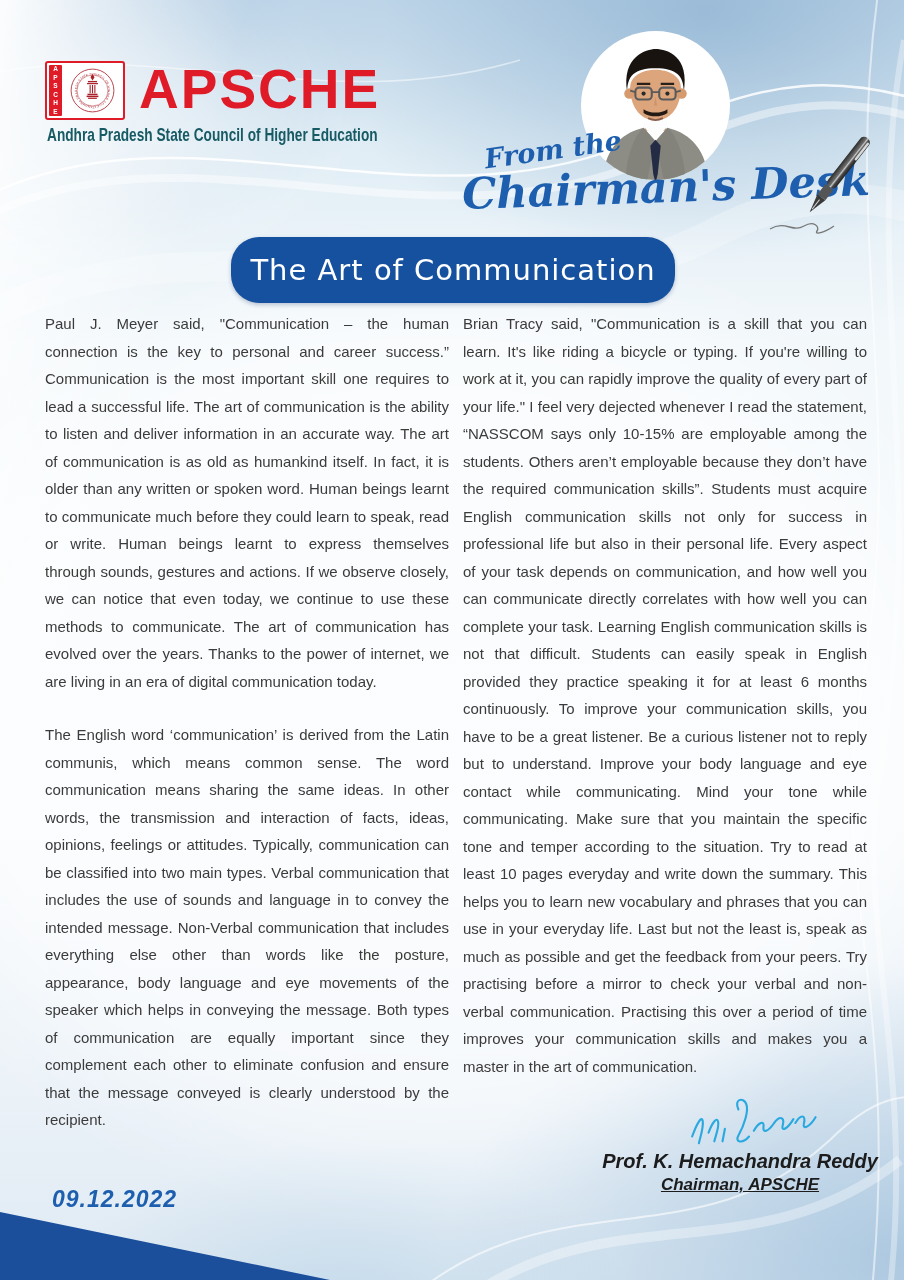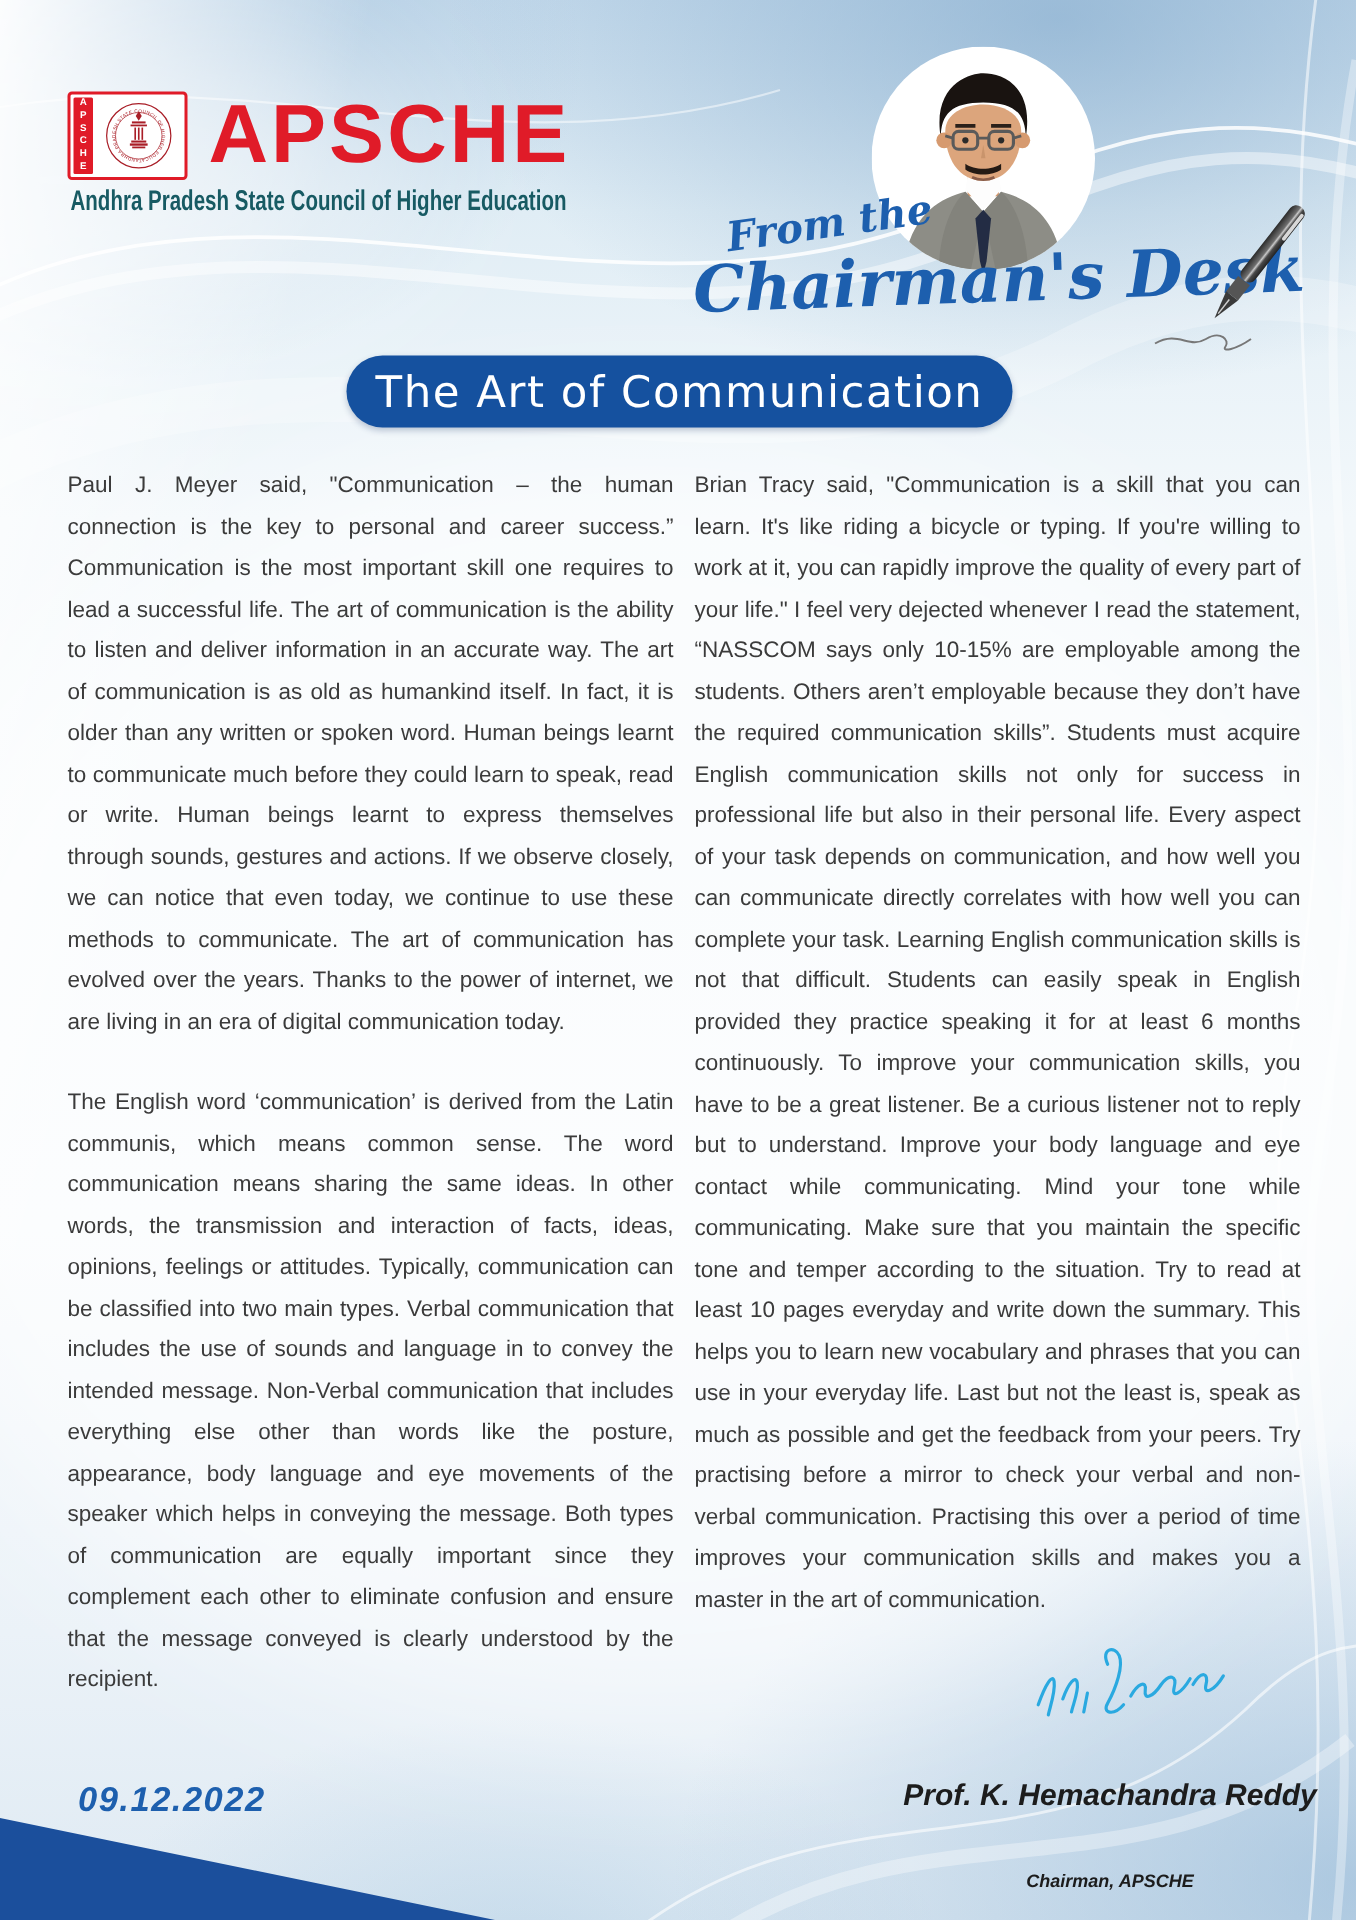--- a/index.html
+++ b/index.html
@@ -49,45 +49,45 @@
   }
   .desk-title {
     position:absolute; left:462px; top:166px; font-family:"DejaVu Serif", serif;
     font-style:italic; font-weight:700; font-size:43px; color:var(--script-blue,#1d5fae);
     transform:rotate(-2deg); white-space:nowrap; line-height:1;
   }
   .pen { position:absolute; left:768px; top:126px; width:134px; height:118px; }
 
   
   .title-pill {
-    position:absolute; left:231px; top:237px; width:444px; height:48px;
+    position:absolute; left:231px; top:237px; width:444px; height:66px;
     background:var(--brand-blue,#15519f); border-radius:28px; color:#fff;
     display:flex; align-items:center; justify-content:center;
     font-family:"DejaVu Sans", sans-serif; font-size:29px; letter-spacing:1px;
     box-shadow:0 2px 4px rgba(10,40,90,.25);
   }
 
   
   .body-cols { position:absolute; left:45px; top:310px; width:822px; display:flex; gap:14px; }
   .col { width:404px; font-size:15px; line-height:27.5px; text-align:justify; color:var(--body-text,#3b3b3b); }
   .col p { margin:0; }
   .col p + p { margin-top:26px; }
 
   
   .date-line {
     position:absolute; left:52px; top:1186px; font-style:italic; font-weight:600;
     font-size:23px; color:var(--script-blue,#1d5fae); letter-spacing:1px;
   }
   .sign-block {
     position:absolute; left:585px; top:1096px; width:310px;
-    display:flex; flex-direction:column; align-items:center;gap:36px;
+    display:flex; flex-direction:column; align-items:center;
   }
   .signature-svg { width:140px; height:54px; margin-left:20px; }
   .sign-name { font-size:20px; font-weight:700; font-style:italic; color:#1c1c1c; white-space:nowrap; }
-  .sign-role { font-size:12px; font-weight:700; font-style:italic; color:#1c1c1c; margin-top:2px; }
+  .sign-role { font-size:17px; font-weight:700; font-style:italic; color:#1c1c1c; margin-top:2px;text-decoration:underline; }
   .footer-wedge {
     position:absolute; left:0; bottom:0; width:330px; height:68px;
     background:var(--footer-blue,#1b4f9c);
     clip-path:polygon(0 0, 100% 100%, 0 100%);
   }
 </style>
 </head>
 <body>
 
 <div class="page">

